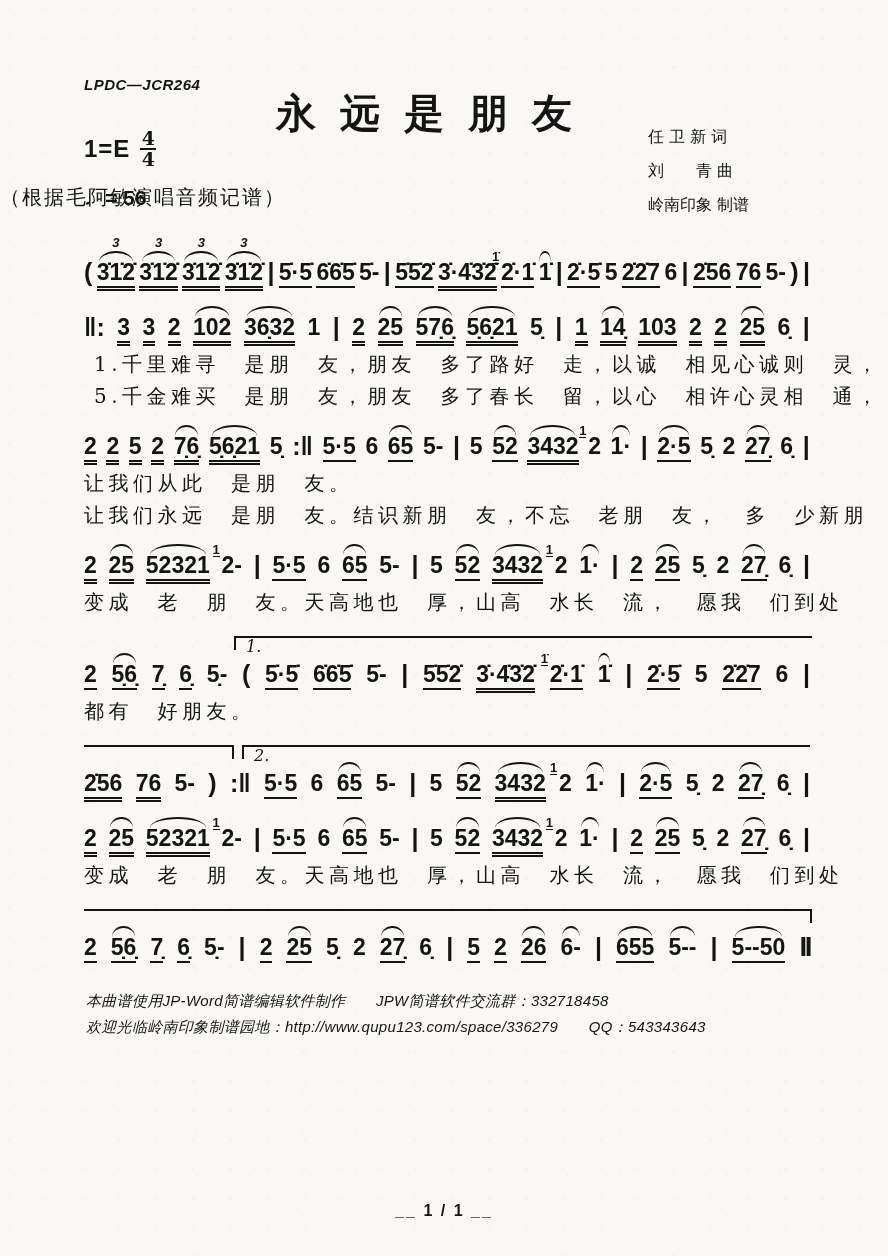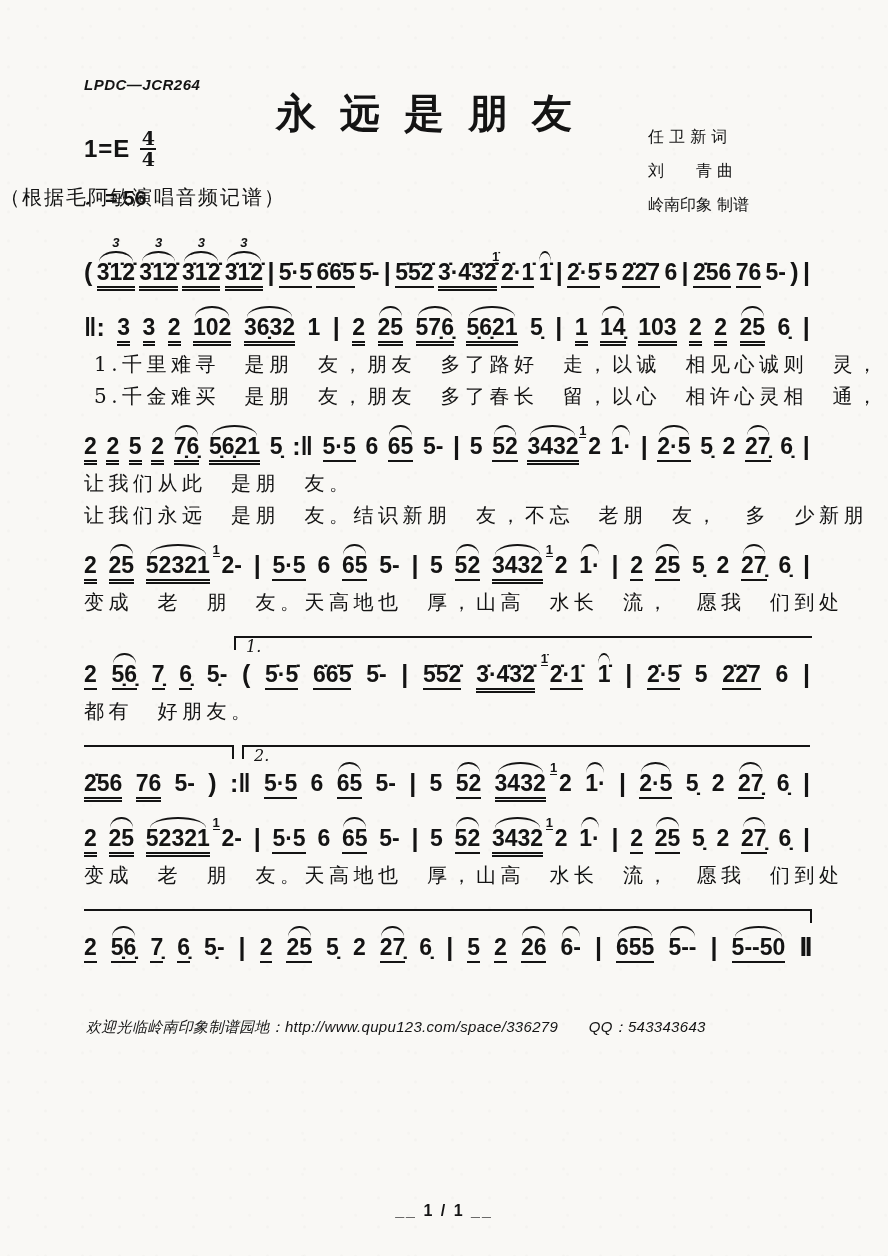--- a/index.html
+++ b/index.html
@@ -1024,15 +1024,16 @@
           <div class="uls">
             <div class="ul"></div>
           </div>
         </span>
         <span class="tok bar final">
           <span class="num">‖</span>
         </span>
       </div>
     </div>
 
+  <div class="f1">本曲谱使用JP-Word简谱编辑软件制作　　JPW简谱软件交流群：332718458</div>
   <div class="f2">欢迎光临岭南印象制谱园地：http://www.qupu123.com/space/336279　　QQ：543343643</div>
   <div class="pagenum">__ 1 / 1 __</div>
 </div>
 
 </body></html>

